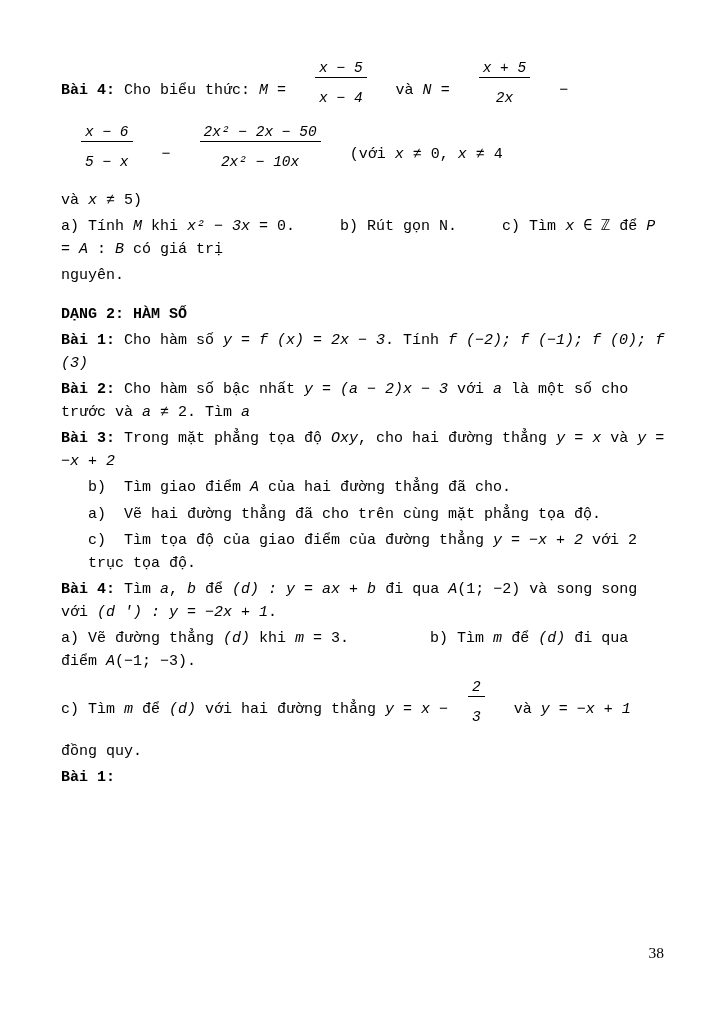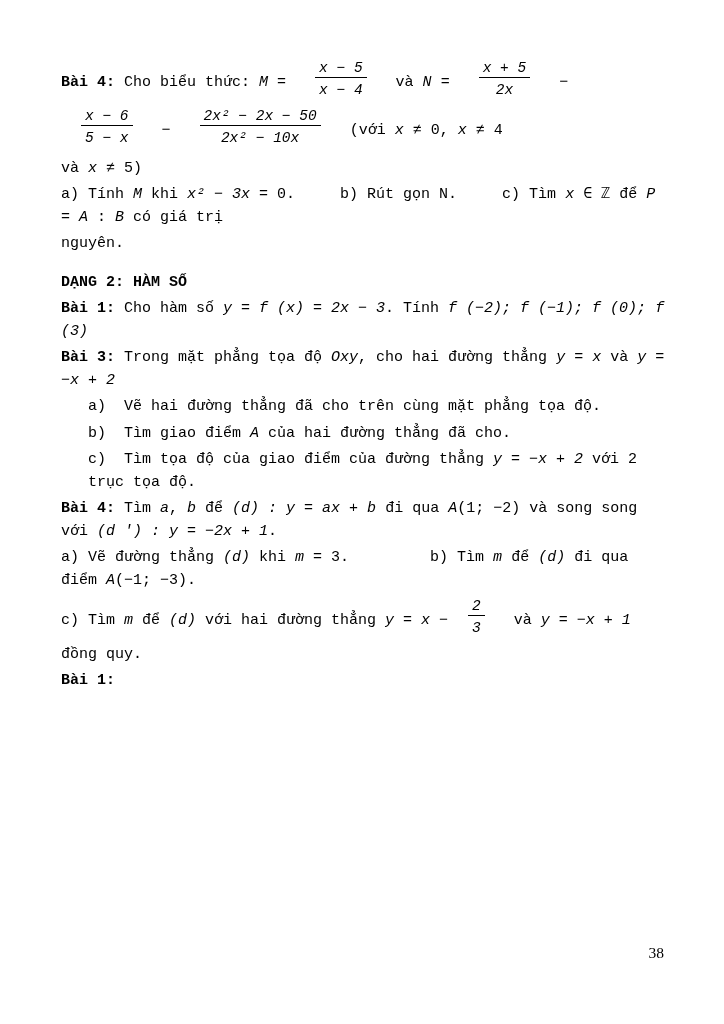--- a/index.html
+++ b/index.html
@@ -35,21 +35,21 @@
     display: inline-flex;
     flex-direction: column;
     vertical-align: middle;
     text-align: center;
     font-style: italic;
     margin: 2px 20px;
     line-height: 1.2;
     font-size: 14.5px;
   }
   .frac .num { padding: 0 4px; }
-  .frac .den { padding: 4px 4px; border-top: 1px solid #000; text-align: center; }
+  .frac .den { padding: 12px 4px; border-top: 1px solid #000; text-align: center; }
   .page-number {
     position: absolute;
     right: 60px;
     bottom: 62px;
     font-size: 15.5px;
   }
 </style>
 </head>
 <body>
 
@@ -69,24 +69,25 @@
           <span class="num">2x² − 2x − 50</span>
           <span class="den">2x² − 10x</span>
         </span><span class="r"> (với </span><span class="i">x</span><span class="r"> ≠ 0, </span><span class="i">x</span><span class="r"> ≠ 4</span></div>
     <div class="line"><span class="r">và </span><span class="i">x</span><span class="r"> ≠ 5)</span></div>
     <div class="line"><span class="r">a) Tính </span><span class="i">M</span><span class="r"> khi </span><span class="i">x² − 3x</span><span class="r"> = 0.&nbsp;&nbsp;&nbsp;&nbsp; b) Rút gọn N.&nbsp;&nbsp;&nbsp;&nbsp; c) Tìm </span><span class="i">x</span><span class="r"> ∈ ℤ để </span><span class="i">P</span><span class="r"> = </span><span class="i">A</span><span class="r"> : </span><span class="i">B</span><span class="r"> có giá trị</span></div>
     <div class="line"><span class="r">nguyên.</span></div>
 
     <div class="line mt-16"><span class="b">DẠNG 2: HÀM SỐ</span></div>
 
     <div class="line"><span class="b">Bài 1:</span><span class="r"> Cho hàm số </span><span class="i">y = f (x) = 2x − 3</span><span class="r">. Tính  </span><span class="i">f (−2);  f (−1);  f (0);  f (3)</span></div>
+    <div class="line"><span class="b">Bài 2:</span><span class="r"> Cho hàm số bậc nhất </span><span class="i">y = (a − 2)x − 3</span><span class="r"> với </span><span class="i">a</span><span class="r"> là một số cho trước và </span><span class="i">a</span><span class="r"> ≠ 2. Tìm </span><span class="i">a</span></div>
 
     <div class="line"><span class="b">Bài 3:</span><span class="r"> Trong mặt phẳng tọa độ </span><span class="i">Oxy</span><span class="r">, cho hai đường thẳng </span><span class="i">y = x</span><span class="r"> và </span><span class="i">y = −x + 2</span></div>
+    <div class="line indent"><span class="r">b)&nbsp; Tìm giao điểm </span><span class="i">A</span><span class="r"> của hai đường thẳng đã cho.</span></div>
     <div class="line indent"><span class="r">a)&nbsp; Vẽ hai đường thẳng đã cho trên cùng mặt phẳng tọa độ.</span></div>
-    <div class="line indent"><span class="r">b)&nbsp; Tìm giao điểm </span><span class="i">A</span><span class="r"> của hai đường thẳng đã cho.</span></div>
     <div class="line indent"><span class="r">c)&nbsp; Tìm tọa độ của giao điểm của đường thẳng </span><span class="i">y = −x + 2</span><span class="r"> với 2 trục tọa độ.</span></div>
 
     <div class="line"><span class="b">Bài 4:</span><span class="r"> Tìm </span><span class="i">a</span><span class="r">, </span><span class="i">b</span><span class="r"> để </span><span class="i">(d) : y = ax + b</span><span class="r"> đi qua </span><span class="i">A</span><span class="r">(1; −2)</span><span class="r"> và song song với </span><span class="i">(d ′) : y = −2x + 1</span><span class="r">.</span></div>
 
     <div class="line"><span class="r">a) Vẽ đường thẳng </span><span class="i">(d)</span><span class="r"> khi </span><span class="i">m</span><span class="r"> = 3.&nbsp;&nbsp;&nbsp;&nbsp;&nbsp;&nbsp;&nbsp;&nbsp; b) Tìm </span><span class="i">m</span><span class="r"> để </span><span class="i">(d)</span><span class="r"> đi qua điểm </span><span class="i">A</span><span class="r">(−1; −3).</span></div>
     <div class="line"><span class="r">c) Tìm </span><span class="i">m</span><span class="r"> để </span><span class="i">(d)</span><span class="r"> với hai đường thẳng </span><span class="i">y = x −</span><span class="frac">
           <span class="num">2</span>
           <span class="den">3</span>
         </span><span class="r"> và </span><span class="i">y = −x + 1</span><span class="r"> đồng quy.</span></div>
 

